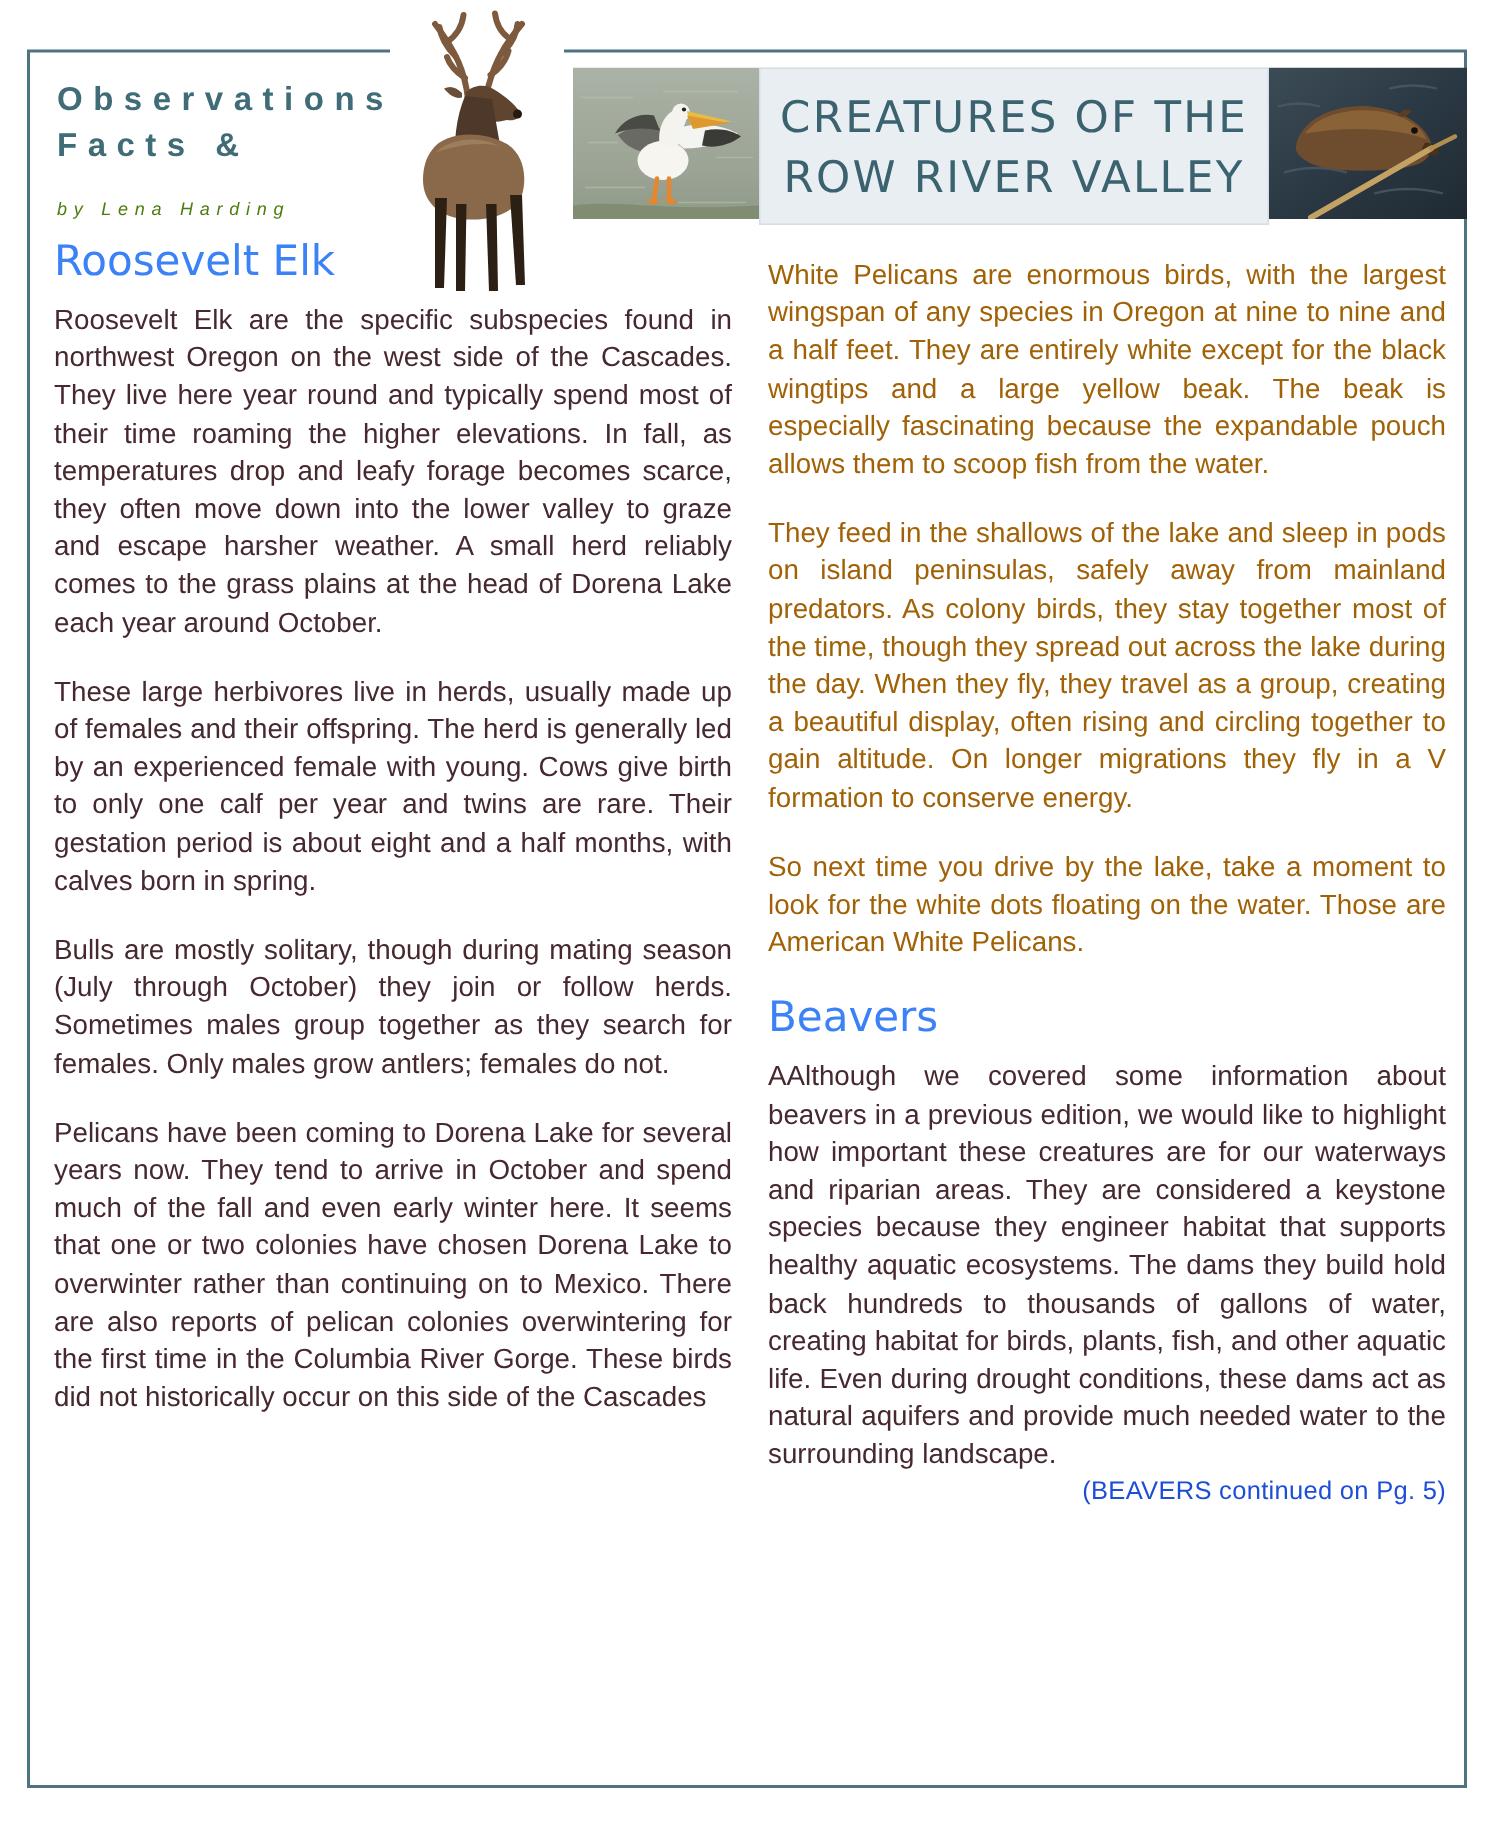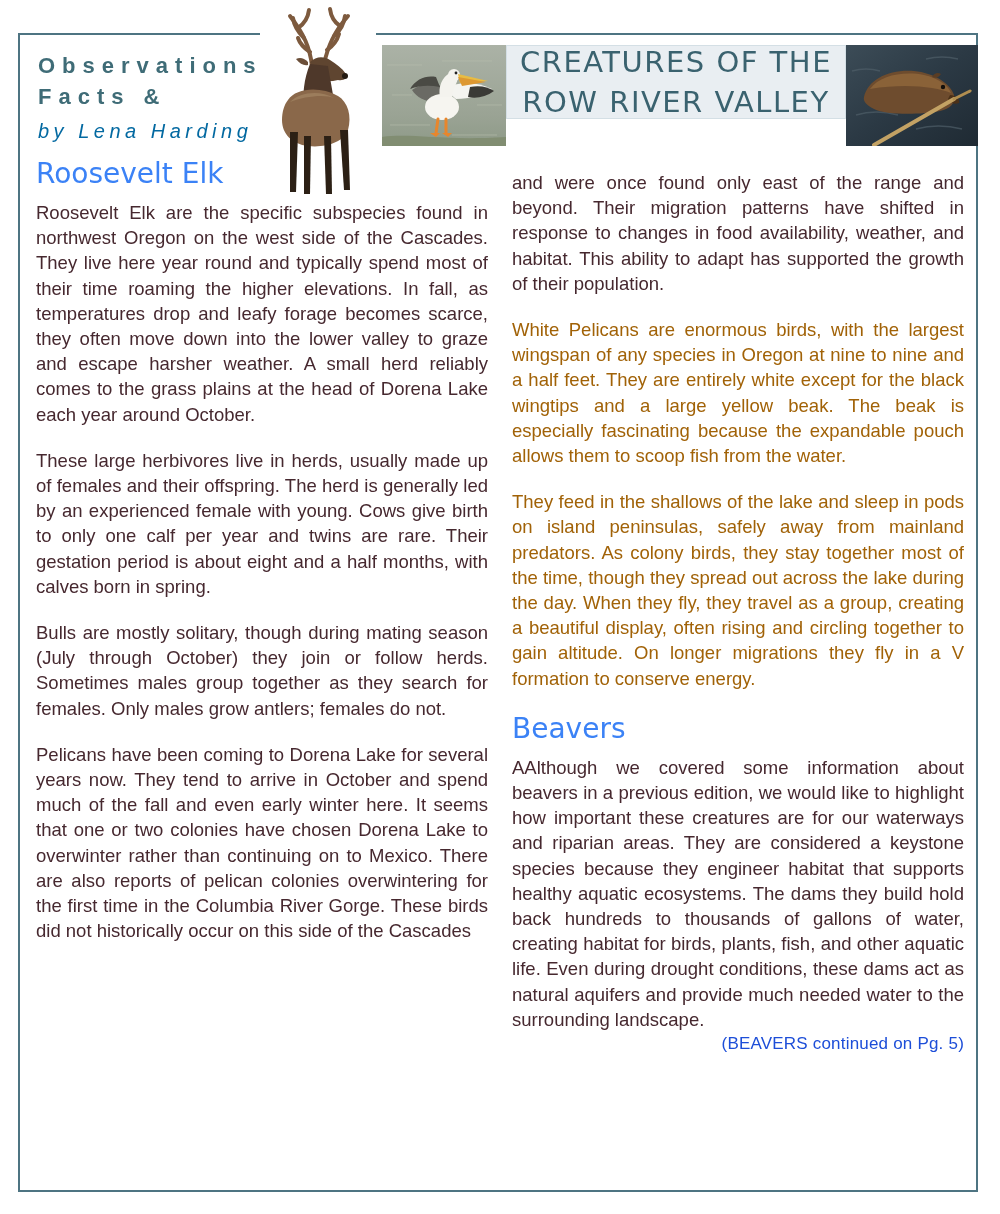--- a/index.html
+++ b/index.html
@@ -12,28 +12,28 @@
   }
   .frame{
     position:absolute;left:18px;top:33px;
     width:960px;height:1159px;
     border:2px solid #4e7482;
     box-sizing:border-box;
   }
   
   .masthead{position:absolute;left:38px;top:50px;color:#3f6c77;z-index:4;}
   .m-title{font-size:22px;font-weight:600;letter-spacing:7px;line-height:31px;}
-  .m-byline{font-style:italic;font-size:20px;letter-spacing:4.5px;margin-top:8px;color:#0369a1;}
+  .m-byline{font-style:italic;font-size:12px;letter-spacing:4.5px;margin-top:20px;color:#4d7c0f;}
   
   .elk{position:absolute;left:260px;top:4px;width:116px;height:192px;z-index:3;}
   .pelican{position:absolute;left:382px;top:45px;width:124px;height:101px;z-index:3;}
   .beaver{position:absolute;left:846px;top:45px;width:132px;height:101px;z-index:3;}
   
   .banner{
-    position:absolute;left:506px;top:45px;width:340px;height:74px;
+    position:absolute;left:506px;top:45px;width:340px;height:105px;
     background:#e9eef2;border:1px solid #d4dfe5;box-sizing:border-box;
     display:flex;flex-direction:column;justify-content:center;align-items:center;
     z-index:3;
   }
   .banner div{
     font-family:"DejaVu Sans", sans-serif;
     font-size:29px;line-height:40px;letter-spacing:1.5px;
     color:#3a626f;font-weight:500;
   }
   
@@ -154,19 +154,19 @@
 
 <div class="col col-left">
   <h2 class="section">Roosevelt Elk</h2>
   <p class="body">Roosevelt Elk are the specific subspecies found in northwest Oregon on the west side of the Cascades. They live here year round and typically spend most of their time roaming the higher elevations. In fall, as temperatures drop and leafy forage becomes scarce, they often move down into the lower valley to graze and escape harsher weather. A small herd reliably comes to the grass plains at the head of Dorena Lake each year around October.</p>
   <p class="body">These large herbivores live in herds, usually made up of females and their offspring. The herd is generally led by an experienced female with young. Cows give birth to only one calf per year and twins are rare. Their gestation period is about eight and a half months, with calves born in spring.</p>
   <p class="body">Bulls are mostly solitary, though during mating season (July through October) they join or follow herds. Sometimes males group together as they search for females. Only males grow antlers; females do not.</p>
   <p class="body last">Pelicans have been coming to Dorena Lake for several years now. They tend to arrive in October and spend much of the fall and even early winter here. It seems that one or two colonies have chosen Dorena Lake to overwinter rather than continuing on to Mexico. There are also reports of pelican colonies overwintering for the first time in the Columbia River Gorge. These birds did not historically occur on this side of the Cascades</p>
 </div>
 
 <div class="col col-right">
-  <p class="body">and were once found only east of the range and beyond. Their migration patterns have shifted in response to changes in food availability, weather, and habitat. This ability to adapt has supported the growth of their population.</p>
   <p class="body dark">White Pelicans are enormous birds, with the largest wingspan of any species in Oregon at nine to nine and a half feet. They are entirely white except for the black wingtips and a large yellow beak. The beak is especially fascinating because the expandable pouch allows them to scoop fish from the water.</p>
   <p class="body dark">They feed in the shallows of the lake and sleep in pods on island peninsulas, safely away from mainland predators. As colony birds, they stay together most of the time, though they spread out across the lake during the day. When they fly, they travel as a group, creating a beautiful display, often rising and circling together to gain altitude. On longer migrations they fly in a V formation to conserve energy.</p>
+  <p class="body dark">So next time you drive by the lake, take a moment to look for the white dots floating on the water. Those are American White Pelicans.</p>
   <h2 class="section mid">Beavers</h2>
   <p class="body last">AAlthough we covered some information about beavers in a previous edition, we would like to highlight how important these creatures are for our waterways and riparian areas. They are considered a keystone species because they engineer habitat that supports healthy aquatic ecosystems. The dams they build hold back hundreds to thousands of gallons of water, creating habitat for birds, plants, fish, and other aquatic life. Even during drought conditions, these dams act as natural aquifers and provide much needed water to the surrounding landscape.</p>
   <div class="continuation">(BEAVERS continued on Pg. 5)</div>
 </div>
 
 </body></html>

